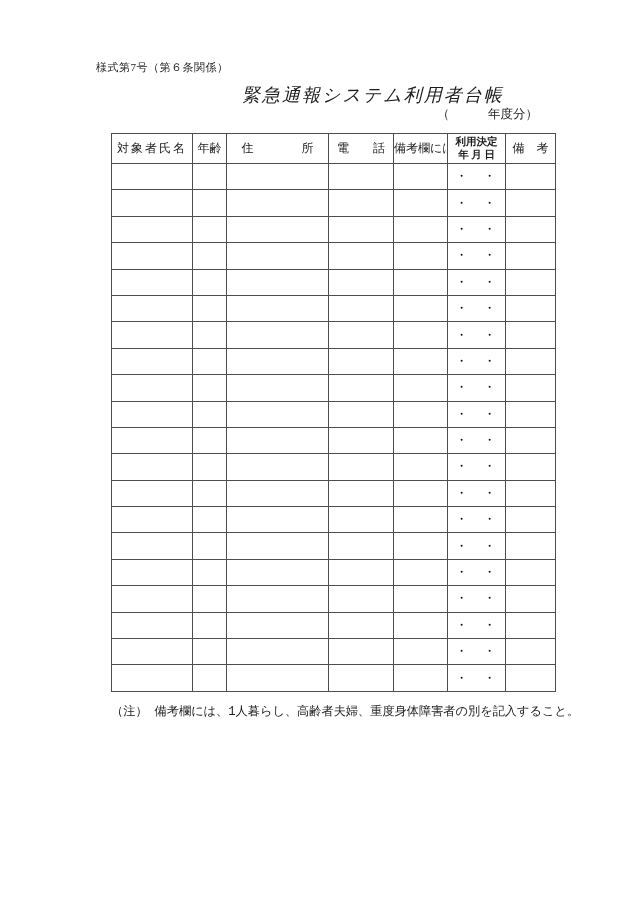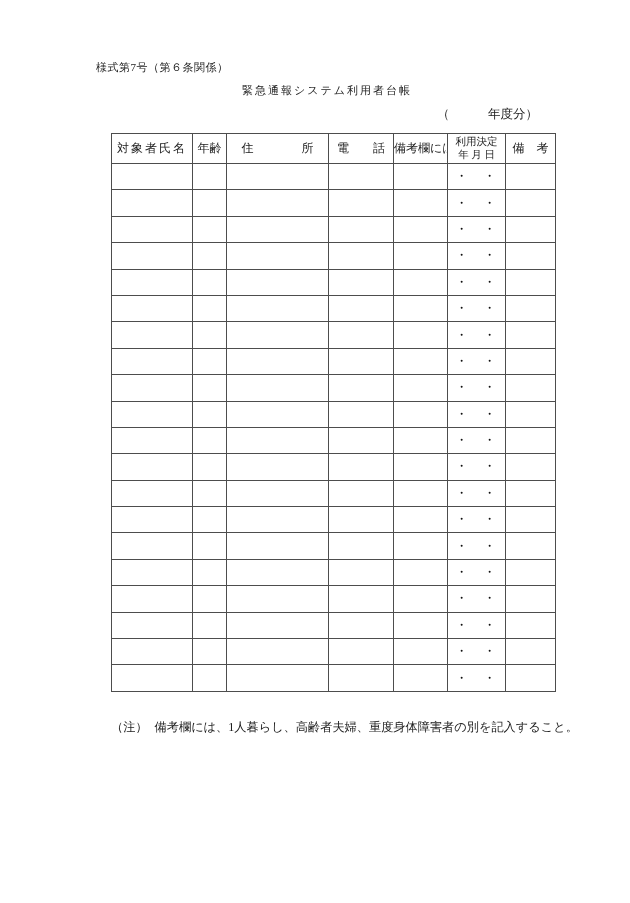--- a/index.html
+++ b/index.html
@@ -20,23 +20,24 @@
     left: 96px;
     top: 60px;
     font-size: 11px;
     letter-spacing: 0.5px;
     white-space: nowrap;
   }
   .form-title {
     position: absolute;
     left: 242px;
     top: 83px;
-    font-size: 11px;
+    font-size: 18px;
     letter-spacing: 2px;
     white-space: nowrap;
+    font-style: italic;
   }
   .year-line {
     position: absolute;
     left: 437px;
     top: 106px;
     width: 101px;
     display: flex;
     justify-content: space-between;
     font-size: 12.5px;
     white-space: nowrap;
@@ -66,32 +67,34 @@
   table.registry tbody td {
     height: 25.4px;
   }
   th.ls {
     letter-spacing: 2px;
   }
   th.two-line span {
     display: block;
     font-size: 10.5px;
     line-height: 12.5px;
+    font-weight: bold;
   }
   td.date-cell {
     font-size: 11px;
     letter-spacing: 2px;
     color: #111;
   }
   .note {
     position: absolute;
     left: 111px;
-    top: 719px;
+    top: 703px;
     font-size: 12.2px;
     white-space: nowrap;
+    font-family: Liberation Mono, monospace;
   }
   .note .note-label {
     margin-right: 7px;
   }
 </style>
 </head>
 <body>
 
 <div class="form-label">様式第7号（第６条関係）</div>
 

